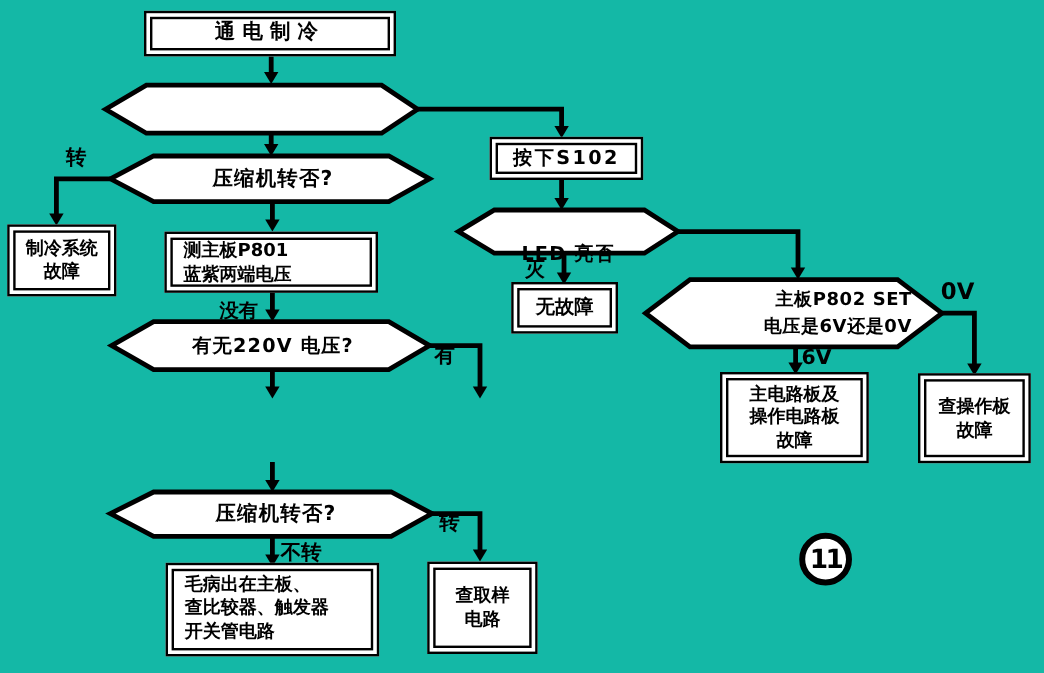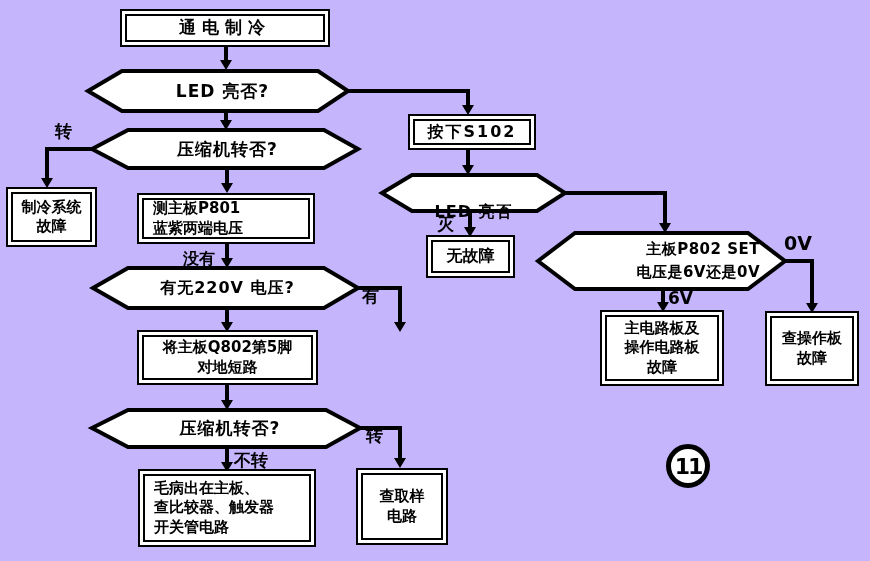--- a/index.html
+++ b/index.html
@@ -1,20 +1,20 @@
 <!DOCTYPE html>
 <html><head>
 <meta charset="utf-8">
 <style>
   html,body { margin:0; padding:0; background:#f3f3ef; }
   body { font-family: "DejaVu Sans", sans-serif; }
   #stage {
     position: relative;
     width: 870px; height: 561px;
-    background: #c4b5fd;
+    background: #14b8a6;
     overflow: hidden;
     color: #000;
   }
   #connectors { position:absolute; left:0; top:0; z-index:1; }
   .box {
     position: absolute;
     z-index: 2;
     box-sizing: border-box;
     border: 7px double #000;
     background: #fff;
@@ -117,40 +117,37 @@
 
   <div class="box" style="left:408px; top:114px; width:128px; height:36px; font-size:16px; letter-spacing:2px;">按下S102</div>
 
   <div class="box" style="left:6px; top:187px; width:91px; height:60px;">制冷系统
 故障</div>
 
   <div class="box left-align" style="left:137px; top:193px; width:178px; height:51px;">测主板P801
 蓝紫两端电压</div>
 
 
-  <div class="box" style="left:137px; top:330px; width:181px; height:55px;">将主板Q802第5脚
-对地短路</div>
 
   <div class="box left-align" style="left:138px; top:469px; width:178px; height:78px;font-family:Liberation Serif, serif;">毛病出在主板、
 查比较器、触发器
 开关管电路</div>
 
   <div class="box" style="left:356px; top:468px; width:92px; height:77px;">查取样
 电路</div>
 
   <div class="box" style="left:426px; top:235px; width:89px; height:43px; font-size:16px;">无故障</div>
 
   <div class="box" style="left:600px; top:310px; width:124px; height:76px;">主电路板及
 操作电路板
 故障</div>
 
   <div class="box" style="left:765px; top:311px; width:94px; height:75px;">查操作板
 故障</div>
 
-  <div class="hex-label" style="left:105px; top:80px; width:235px;">LED 亮否?</div>
 
   <div class="hex-label" style="left:100px; top:138px; width:255px;">压缩机转否?</div>
 
   <div class="hex-label" style="left:100px; top:277px; width:255px; font-size:16px;">有无220V 电压?</div>
 
   <div class="hex-label" style="left:100px; top:417px; width:260px;">压缩机转否?</div>
 
   <div class="hex-label" style="left:392px; top:182px; width:163px; font-size:16px;margin-top:19px;">LED 亮否</div>
 
   <div class="hex-label left-align" style="left:585px; top:238px; width:175px;">主板P802 SET

